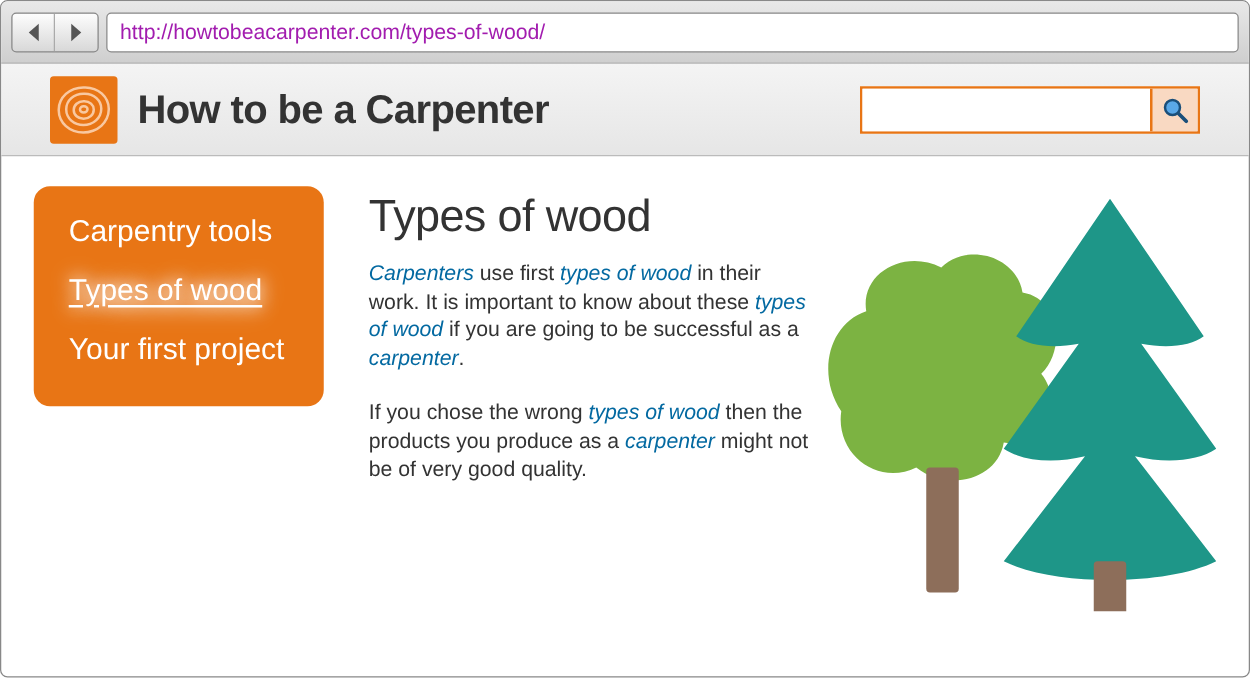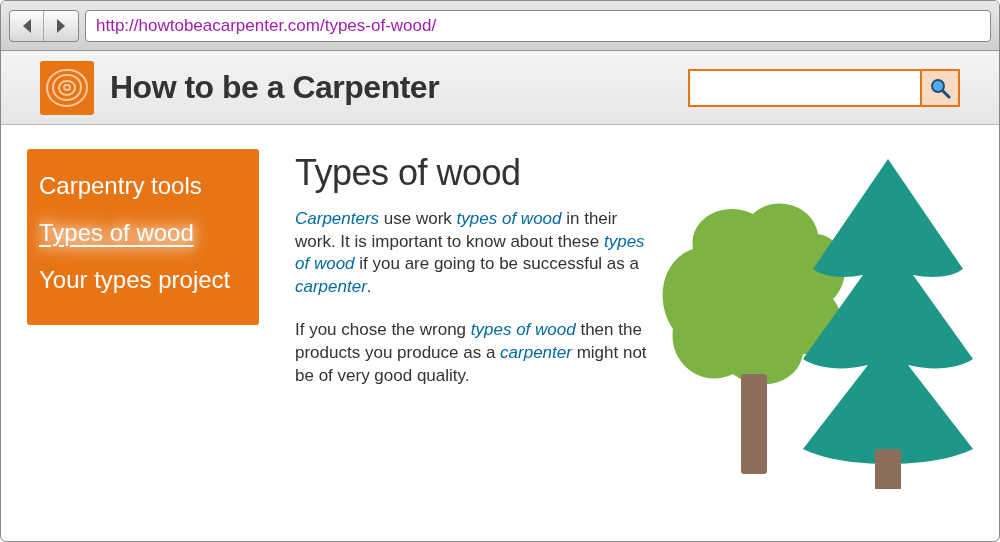--- a/index.html
+++ b/index.html
@@ -111,22 +111,22 @@
   }
   
   .main {
     display: flex;
     padding: 24px 26px 0 26px;
     gap: 36px;
   }
   .sidebar {
     width: 250px;
     background: #e87515;
-    border-radius: 3px;
-    padding: 14px 20px 22px 12px;
+    border-radius: 13px;
+    padding: 14px 20px 22px 28px;
     color: #fff;
     align-self: flex-start;
   }
   .navitem {
     font-size: 24px;
     line-height: 1.95;
     cursor: pointer;
     position: relative;
   }
   .navitem.active {
@@ -196,29 +196,29 @@
         <line x1="14" y1="14" x2="20" y2="20" stroke="#1b4f7a" stroke-width="3" stroke-linecap="round"></line>
       </svg>
     </div>
   </div>
 </div>
 
 <div class="main">
   <div class="sidebar">
     <div class="navitem">Carpentry tools</div>
     <div class="navitem active">Types of wood</div>
-    <div class="navitem">Your types project</div>
+    <div class="navitem">Your first project</div>
   </div>
 
   <div class="content">
     <div class="article">
       <h1>Types of wood</h1>
 
       <p>
-        <span class="kw">Carpenters</span><span> use work </span><span class="kw">types of wood</span><span> in their work. It is important to know about these </span><span class="kw">types of wood</span><span> if you are going to be successful as a </span><span class="kw">carpenter</span><span>.</span>
+        <span class="kw">Carpenters</span><span> use first </span><span class="kw">types of wood</span><span> in their work. It is important to know about these </span><span class="kw">types of wood</span><span> if you are going to be successful as a </span><span class="kw">carpenter</span><span>.</span>
       </p>
 
       <p>
         <span>If you chose the wrong </span><span class="kw">types of wood</span><span> then the products you produce as a </span><span class="kw">carpenter</span><span> might not be of very good quality.</span>
       </p>
 
     </div>
 
     <div class="illus">
       <svg width="320" height="340" viewBox="0 0 320 340">

